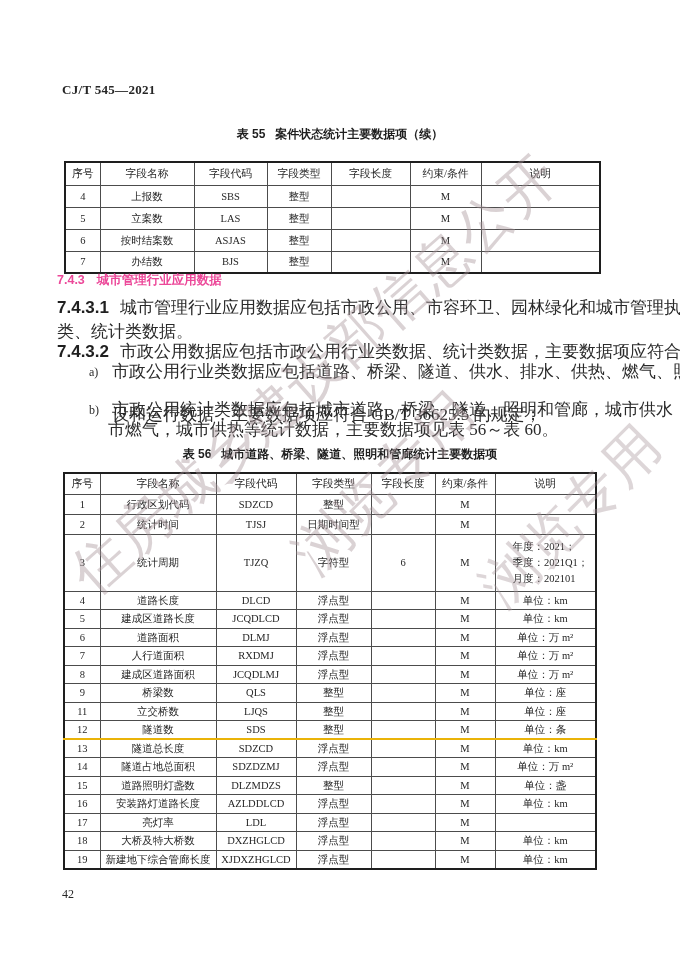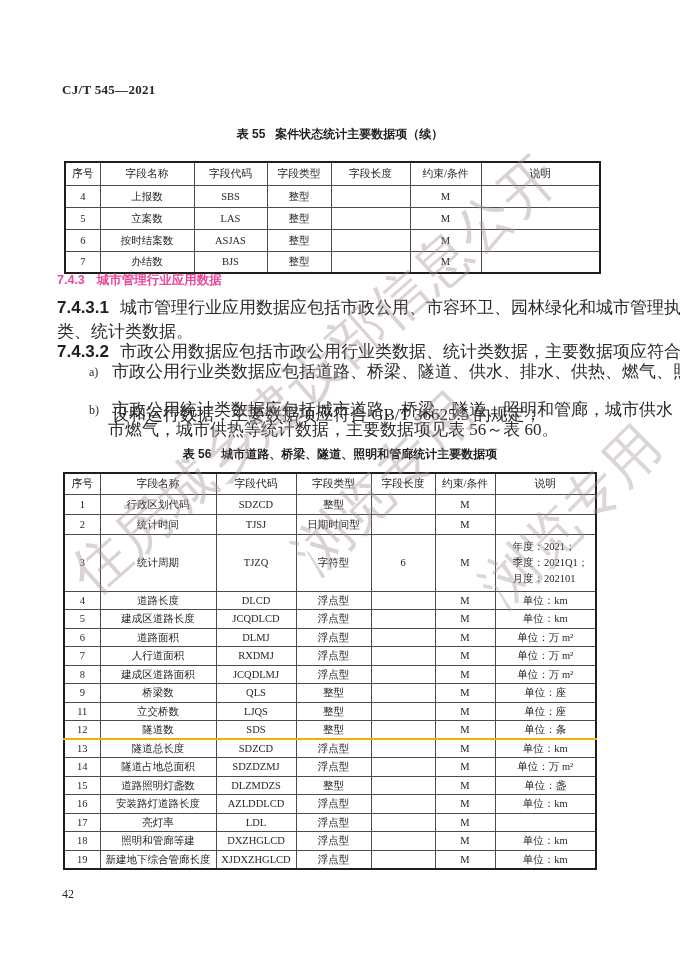--- a/index.html
+++ b/index.html
@@ -313,21 +313,21 @@
           <td>17</td>
           <td>亮灯率</td>
           <td>LDL</td>
           <td>浮点型</td>
           <td></td>
           <td>M</td>
           <td></td>
         </tr>
         <tr>
           <td>18</td>
-          <td>照明和管廊等建</td>
+          <td>大桥及特大桥数</td>
           <td>DXZHGLCD</td>
           <td>浮点型</td>
           <td></td>
           <td>M</td>
           <td>单位：km</td>
         </tr>
         <tr>
           <td>19</td>
           <td>新建地下综合管廊长度</td>
           <td>XJDXZHGLCD</td>

